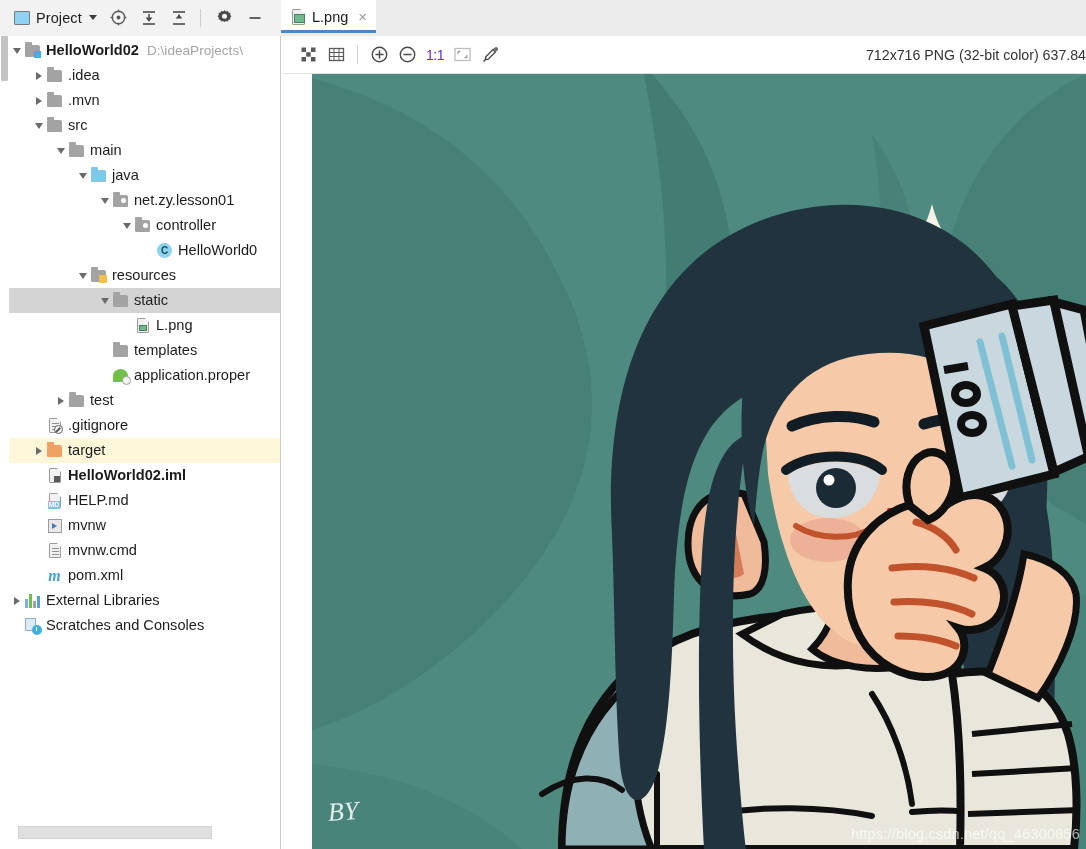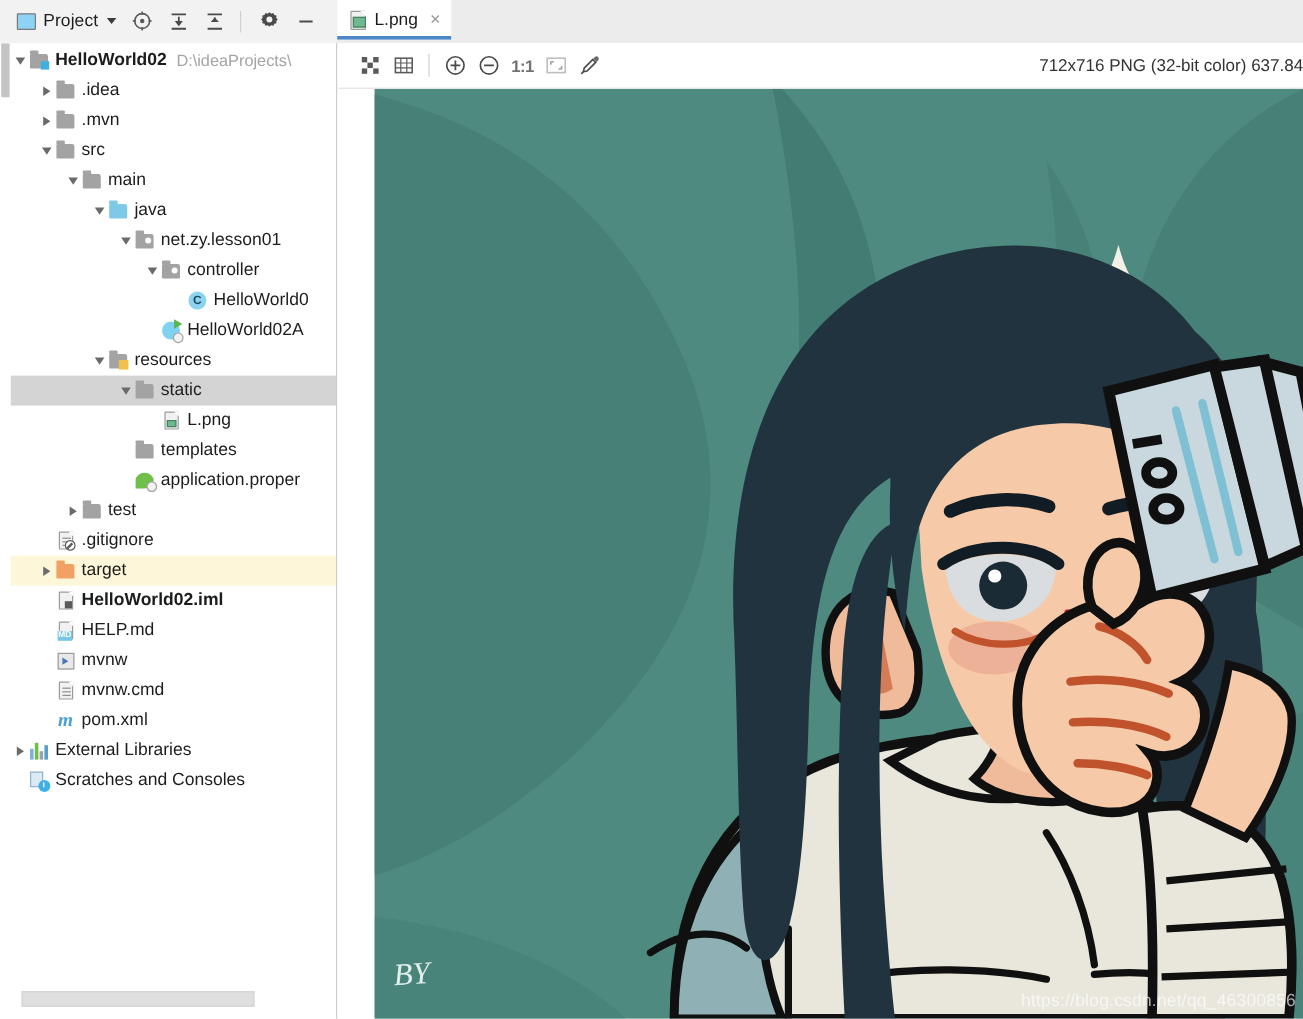--- a/index.html
+++ b/index.html
@@ -384,22 +384,22 @@
     width: 28px; height: 28px;
     display: flex; align-items: center; justify-content: center;
     cursor: default;
   }
   .it-sep {
     width: 1px; height: 19px;
     background: #d0d0d0;
     margin: 0 7px;
   }
   .it-11 {
-    font-size: 14px; font-weight: bold;
-    color: #737373; letter-spacing: -0.5px;
+    font-size: 14px; font-weight: normal;
+    color: #6d28d9; letter-spacing: -0.5px;
     padding: 0 5px;
   }
   .img-status {
     position: absolute; right: 0px; top: 11px;
     font-size: 14.2px; color: #333333;
     white-space: nowrap;
   }
 
   
   .canvas {
@@ -583,29 +583,20 @@
             </span>
           </span>
           <span class="lbl">controller</span>
         </div>
         <div class="row" style="padding-left: 132px;">
           <span class="arrow none"></span>
           <span class="ic">
             <span class="circ-c">C</span>
           </span>
           <span class="lbl">HelloWorld0</span>
-        </div>
-        <div class="row" style="padding-left: 110px;">
-          <span class="arrow none"></span>
-          <span class="ic">
-            <span class="spring">
-              <span class="ring"></span>
-            </span>
-          </span>
-          <span class="lbl">HelloWorld02A</span>
         </div>
         <div class="row" style="padding-left: 66px;">
           <span class="arrow">
             <span class="ar-d"></span>
           </span>
           <span class="ic">
             <span class="fold">
               <span class="badge-res"></span>
             </span>
           </span>

